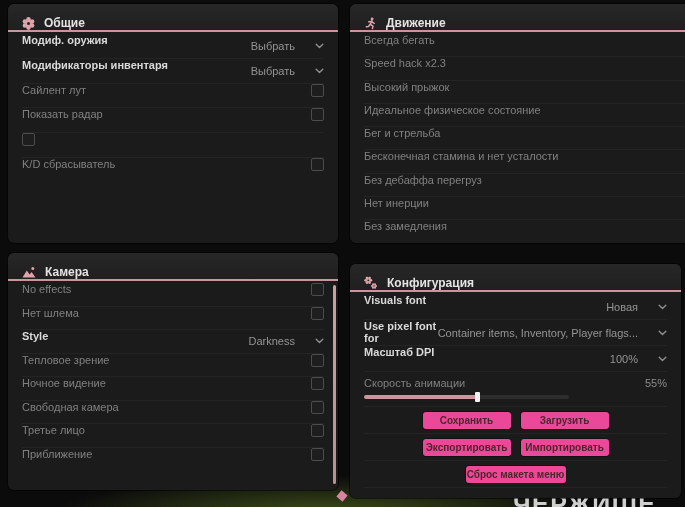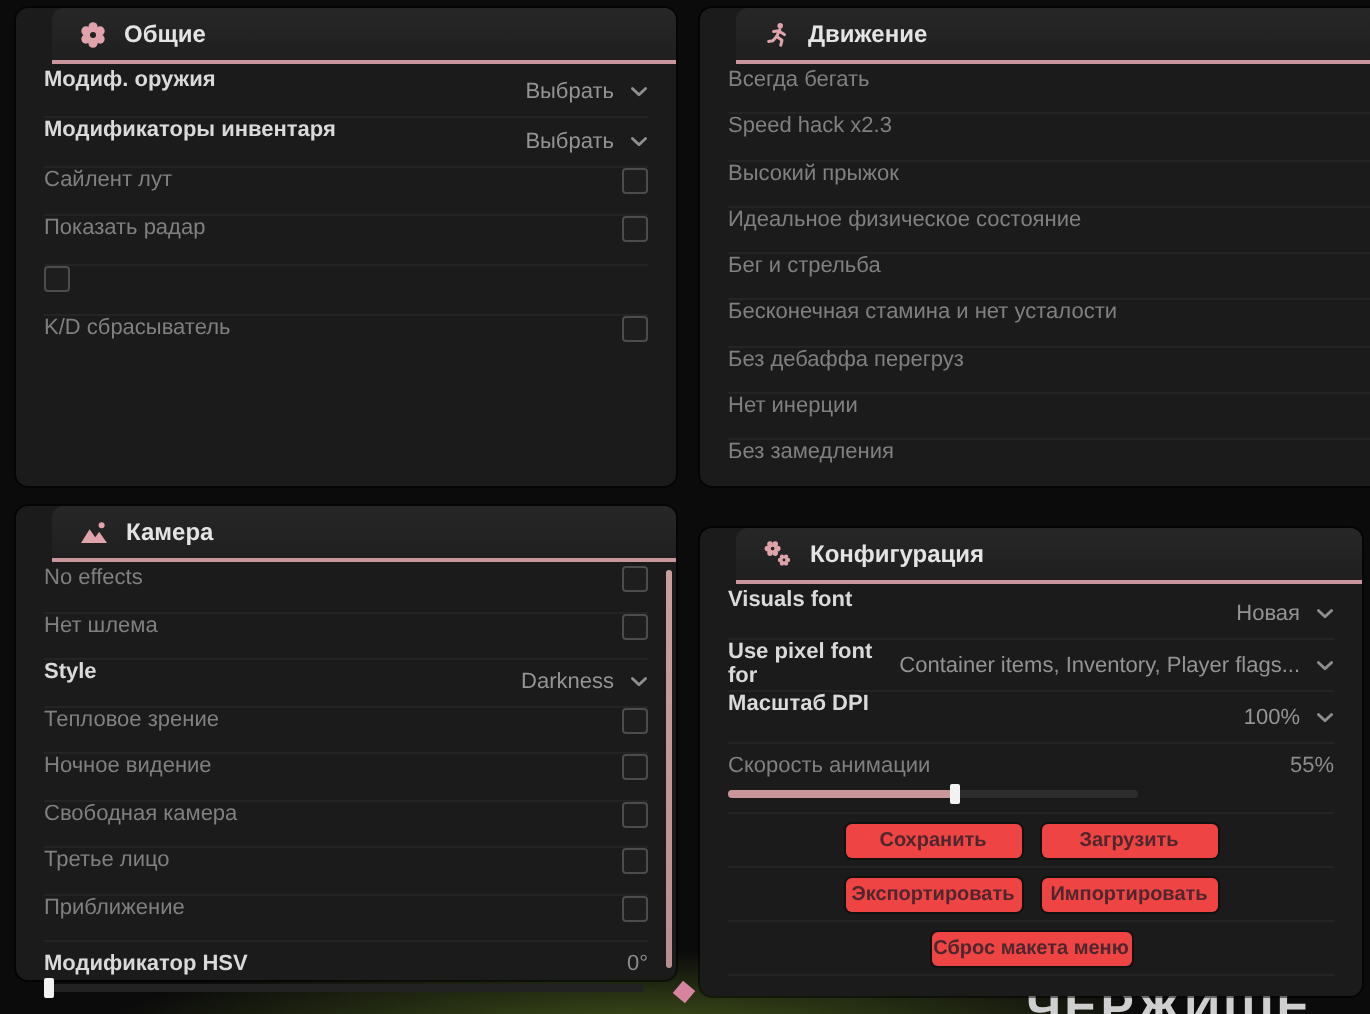--- a/index.html
+++ b/index.html
@@ -29,25 +29,24 @@
   .panel {
     position:absolute; background:#1b1b1b; border-radius:6px; z-index:2;
     box-shadow:0 0 0 1px rgba(0,0,0,.5);
   }
   .p-general  { left:8px;   top:4px;   width:330px; height:239px; }
   .p-movement { left:350px; top:4px;   width:395px; height:239px; }
   .p-camera   { left:8px;   top:253px; width:330px; height:237px; }
   .p-config   { left:350px; top:264px; width:331px; height:234px; }
 
   .hdr {
-    height:26px; display:flex; align-items:center; gap:9px; padding:0 14px;
+    height:26px; display:flex; align-items:flex-end; gap:9px; padding:0 14px;
     background:linear-gradient(#272727,#1f1f1f);
     border-bottom:2px solid #c9969c;
     border-radius:6px 6px 0 0;
-    margin-left:18px;
   }
   .hdr-title { font-size:12px; font-weight:bold; color:#e4e4e4; }
   .hdr-icon { display:flex; align-items:center; }
 
   .body { padding:2px 14px 0 14px; position:relative; }
 
   .row {
     display:flex; justify-content:space-between;
     border-bottom:1px solid rgba(255,255,255,.045);
   }
@@ -58,21 +57,21 @@
   .p-config .row.sel { height:25px; }
 
   .lbl { font-size:11px; color:#808080; }
   .lbl.bright { color:#dadada; font-weight:600; }
 
   .checkbox {
     width:11px; height:11px; flex:none;
     border:1px solid #4c4c4c; border-radius:2px; background:#1e1e1e;
     cursor:pointer;
   }
-  .select { display:flex; align-items:center; gap:8px; cursor:pointer; }
+  .select { display:flex; align-items:center; gap:20px; cursor:pointer; }
   .sel-val { font-size:11px; color:#949494; white-space:nowrap; }
   .chev { display:flex; align-items:center; }
 
   .scrollbar {
     position:absolute; right:2px; width:3px; border-radius:2px;
     background:linear-gradient(#caa09e,#b98e90); cursor:pointer; z-index:3;
   }
   .sb-movement { top:32px; height:203px; }
   .sb-camera   { top:32px; height:199px; }
 
@@ -91,21 +90,21 @@
   }
   .divider { border-bottom:1px solid rgba(255,255,255,.045); }
 
   
   .btn-row {
     display:flex; justify-content:center; align-items:center; gap:10px; height:26px;
     border-bottom:1px solid rgba(255,255,255,.045);
   }
   .btn {
     width:88px; height:17px; display:flex; align-items:center; justify-content:center;
-    background:#ef4444; color:#4e262c; font-size:10px; font-weight:bold;
+    background:#ec4899; color:#4e262c; font-size:10px; font-weight:bold;
     border-radius:3px; cursor:pointer; box-shadow:0 0 0 1px rgba(0,0,0,.35);
     font-family:"Liberation Sans", sans-serif;
   }
   .btn.wide { width:100px; }
 </style>
 </head>
 <body>
 
 <div class="page">
 
@@ -269,29 +268,20 @@
         <span class="lbl">Свободная камера</span>
         <span class="checkbox"></span>
       </div>
       <div class="row">
         <span class="lbl">Третье лицо</span>
         <span class="checkbox"></span>
       </div>
       <div class="row">
         <span class="lbl">Приближение</span>
         <span class="checkbox"></span>
-      </div>
-      <div>
-        <div class="slider-lblrow">
-          <span class="lbl bright">Модификатор HSV</span>
-          <span class="slider-val">0°</span>
-        </div>
-        <div class="slider-track hsv">
-          <span class="slider-handle" style="left: calc(0% + 2px);"></span>
-        </div>
       </div>
     </div>
     <div class="scrollbar sb-camera"></div>
   </div>
 
   <div class="panel p-config">
     <div class="hdr">
       <span class="hdr-icon">
         <svg width="14" height="14" viewBox="0 0 14 14">
           <g fill="#dfa3ab">

